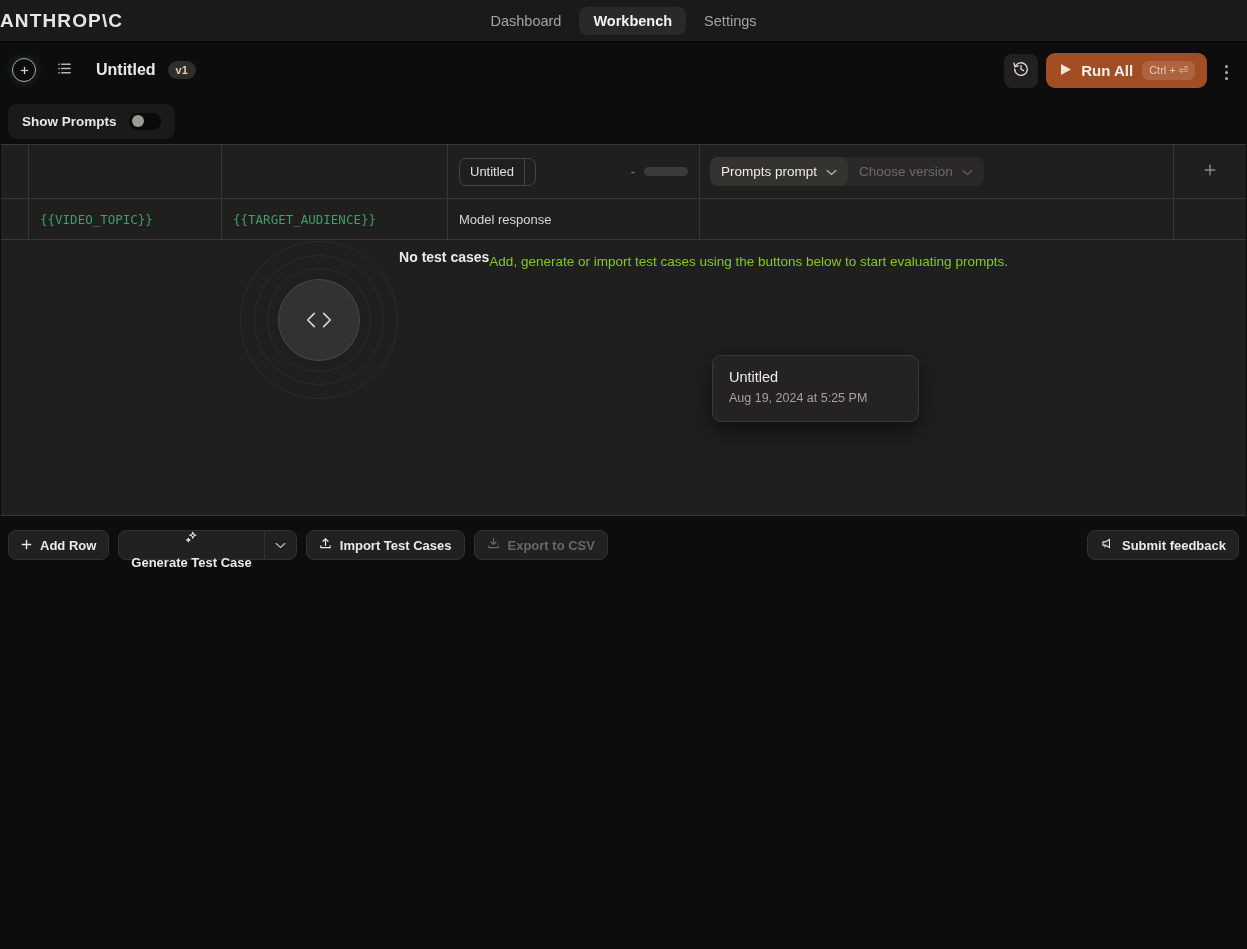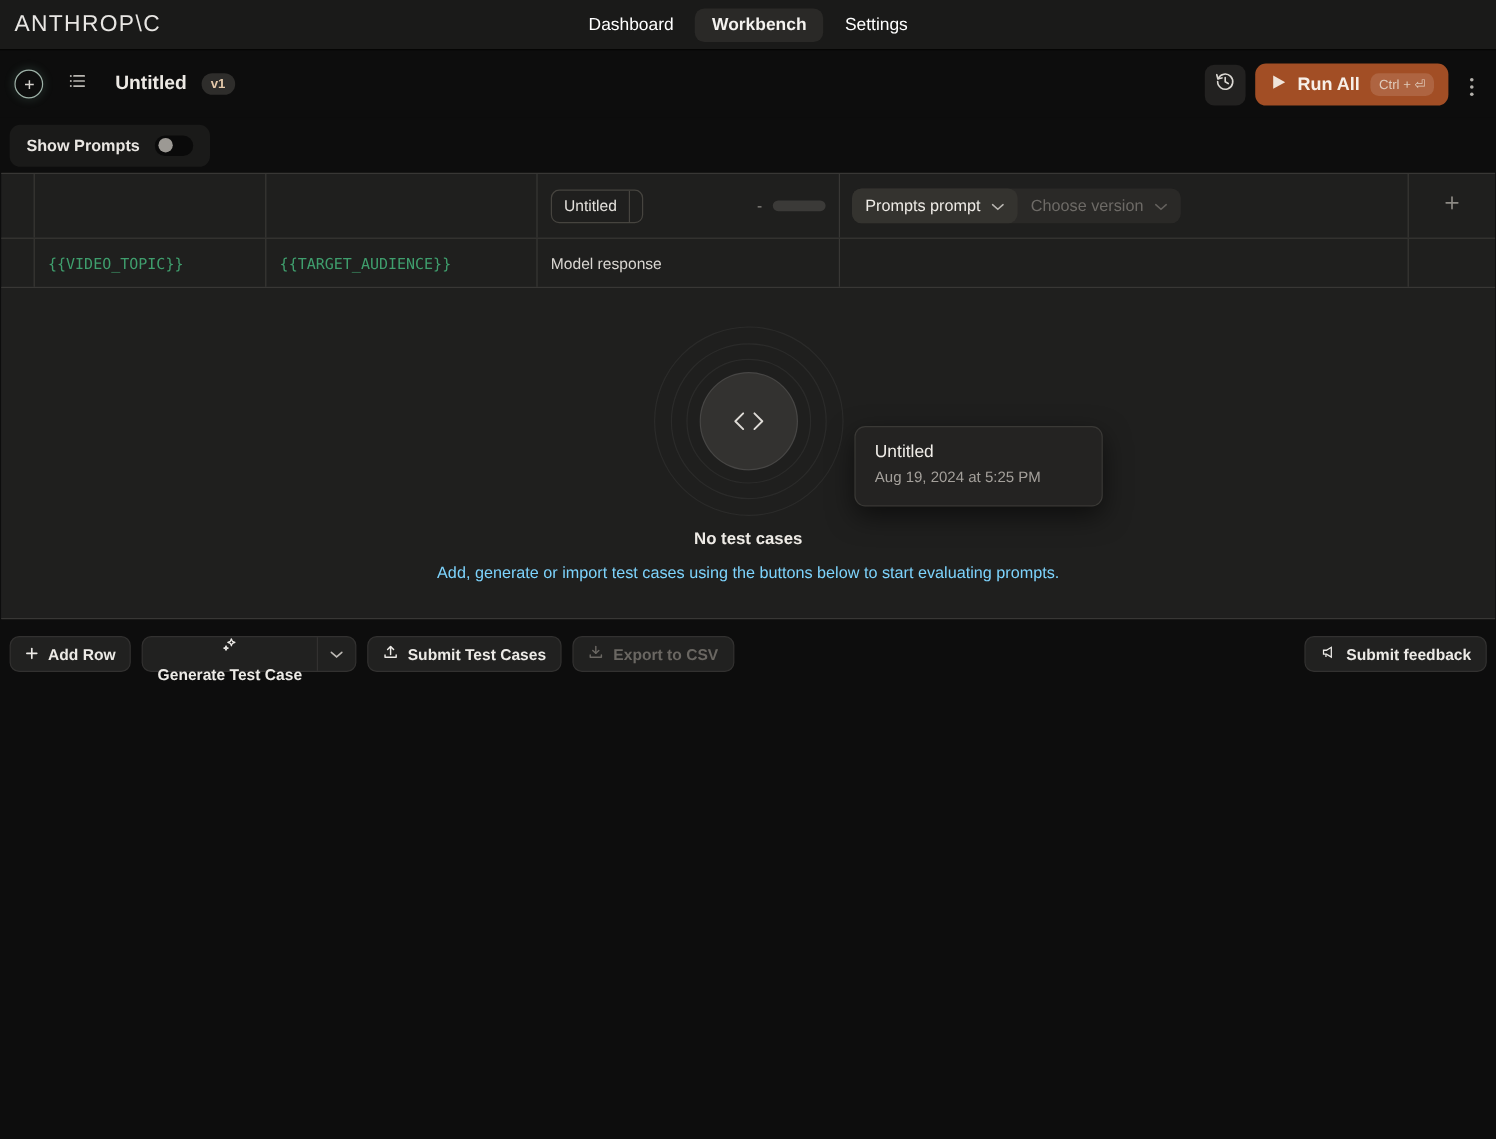--- a/index.html
+++ b/index.html
@@ -15,37 +15,36 @@
   .topnav {
     height: 42px;
     background: #1a1a19;
     display: flex;
     align-items: center;
     position: relative;
     border-bottom: 1px solid #000;
   }
   .brand {
     font-size: 19px;
-    font-weight: 400;
+    font-weight: 700;
     letter-spacing: 0.06em;
     color: #e8e6e3;
-    padding-left: 12px;
     white-space: nowrap;
   }
   .nav-center {
     position: absolute;
     left: 50%;
     transform: translateX(-50%);
     display: flex;
     align-items: center;
     gap: 4px;
   }
   .nav-link {
     font-size: 14.5px;
-    color: #ffffff;
+    color: #a3a3a3;
     padding: 6px 14px;
     border-radius: 8px;
     white-space: nowrap;
     cursor: pointer;
   }
   .nav-link.active {
     color: #f4f2ef;
     font-weight: 700;
     background: #2a2927;
   }
@@ -267,38 +266,38 @@
     padding: 13px 16px 16px 16px;
     box-shadow: 0 8px 22px rgba(0,0,0,0.55);
     z-index: 40;
   }
   .dd-title { font-size: 14.5px; color: #f0ede8; margin-bottom: 6px; white-space: nowrap; }
   .dd-sub { font-size: 12.5px; color: #a4a09b; white-space: nowrap; }
 
   
   .empty {
     height: 275px;
-    display: flex; flex-direction: column;
-    align-items: center; justify-content: center;
+    display: flex; 
+    align-items: flex-start; justify-content: center;
     background: #1f1f1e;
   }
   .rings { position: relative; width: 160px; height: 160px; display:flex; align-items:center; justify-content:center; }
   .ring { position: absolute; border-radius: 50%; border: 1px solid rgba(255,255,255,0.055); }
   .r1 { width: 158px; height: 158px; }
   .r2 { width: 130px; height: 130px; }
   .r3 { width: 104px; height: 104px; }
   .core {
     width: 82px; height: 82px; border-radius: 50%;
     background: #333230; border: 1px solid rgba(255,255,255,0.10);
     display: flex; align-items: center; justify-content: center;
     color: #d8d5d0;
     z-index: 2;
   }
   .empty-title { font-size: 14px; font-weight: 700; color: #eeebe6; margin-top: 9px; }
-  .empty-sub { font-size: 13.5px; color: #7dd3fc; margin-top: 14px; }
+  .empty-sub { font-size: 13.5px; color: #84cc16; margin-top: 14px; }
 
   
   .bottombar {
     height: 42px;
     display: flex; align-items: center;
     padding: 0 8px; gap: 9px;
     margin-top: 8px;
   }
   .btn {
     display: inline-flex; align-items: center; gap: 8px;
@@ -499,21 +498,21 @@
   </div>
 
   <div class="btn">
     <span>
       <svg width="13" height="13" viewBox="0 0 14 14" fill="none" stroke="#eceae6" stroke-width="1.3" stroke-linecap="round" stroke-linejoin="round">
         <path d="M2 9.5v2h10v-2"></path>
           <polyline points="4.3,4.6 7,2 9.7,4.6"></polyline>
           <line x1="7" y1="2" x2="7" y2="9"></line>
       </svg>
     </span>
-    <span>Submit Test Cases</span>
+    <span>Import Test Cases</span>
   </div>
 
   <div class="btn disabled">
     <span>
       <svg width="13" height="13" viewBox="0 0 14 14" fill="none" stroke="#6a6762" stroke-width="1.3" stroke-linecap="round" stroke-linejoin="round">
         <path d="M2 9.5v2h10v-2"></path>
           <polyline points="4.3,5.4 7,8 9.7,5.4"></polyline>
           <line x1="7" y1="8" x2="7" y2="1.8"></line>
       </svg>
     </span>

